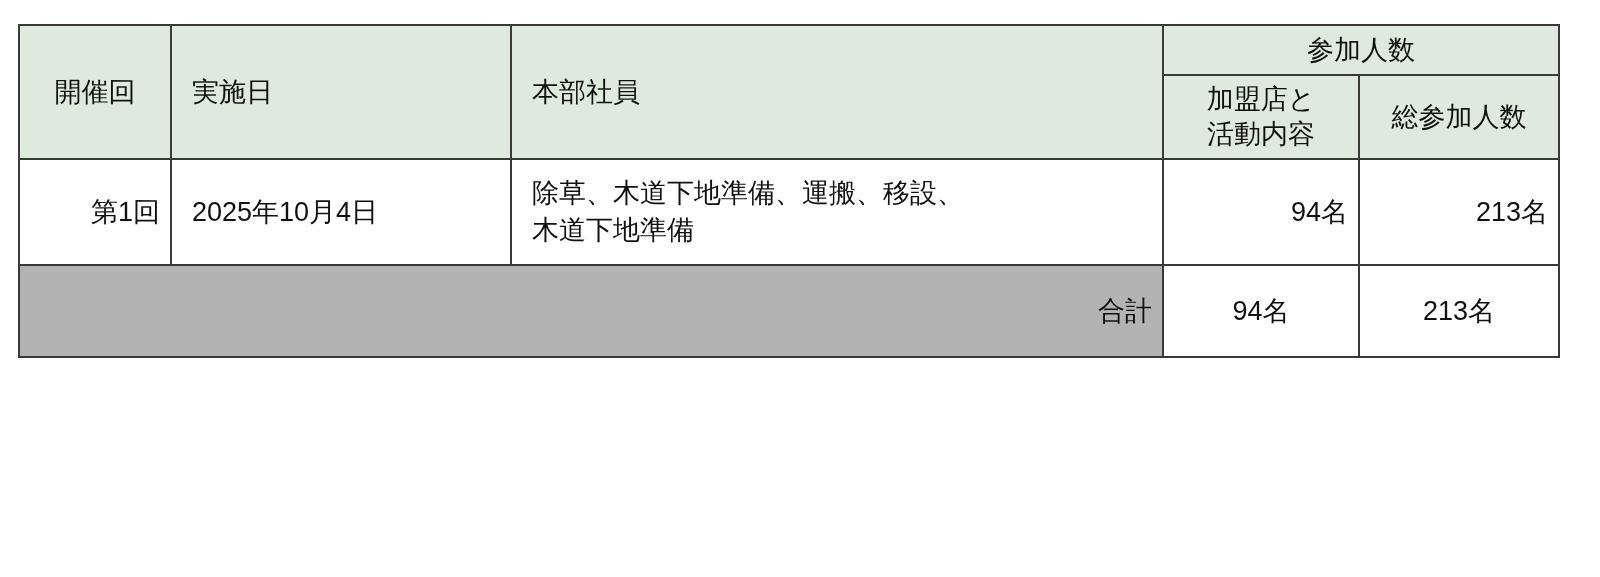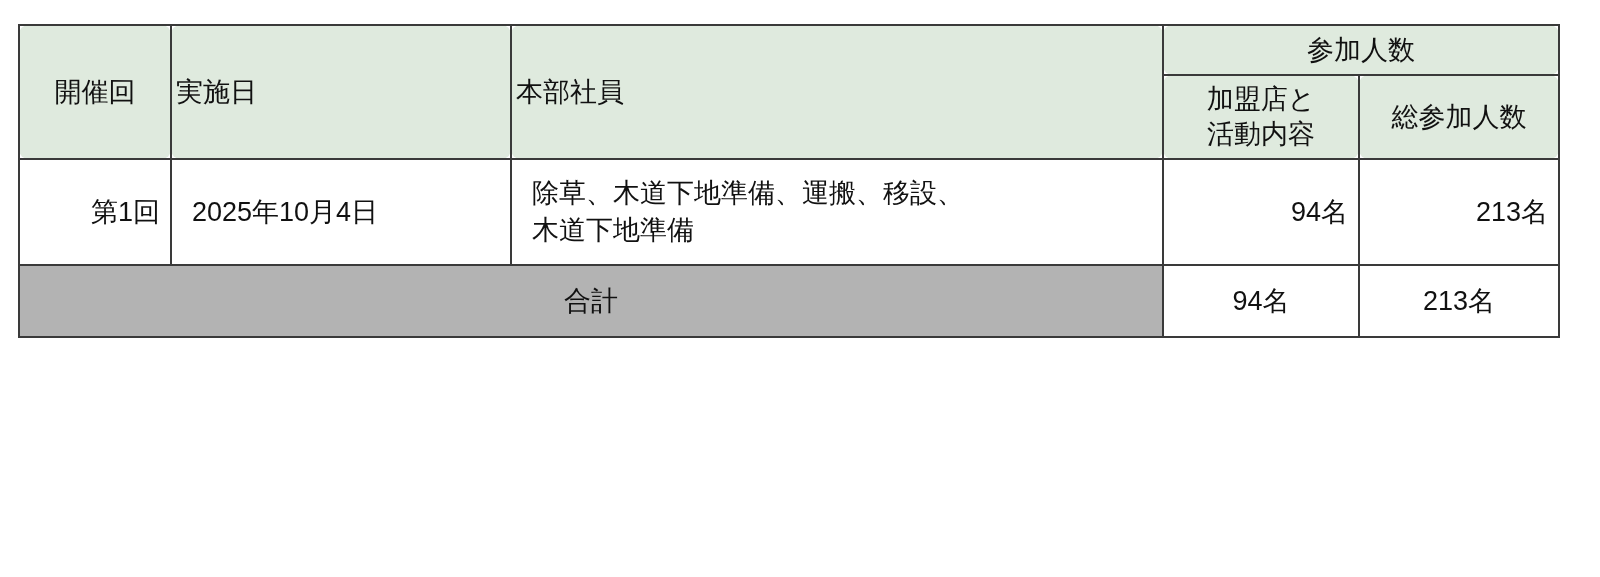--- a/index.html
+++ b/index.html
@@ -42,25 +42,24 @@
     font-weight: normal;
     font-size: 27px;
     color: #111111;
     padding: 6px 10px;
     box-sizing: border-box;
   }
   .head-cell {
     background: #dfeade;
     text-align: center;
     vertical-align: middle;
-    border-radius: 9px;
   }
   .head-cell.left {
     text-align: left;
-    padding-left: 4px;
+    padding-left: 20px;
     font-family: Liberation Serif, serif;
   }
   .col-kai   { width: 152px; }
   .col-date  { width: 340px; }
   .col-act   { width: 652px; }
   .col-mem   { width: 196px; }
   .col-total { width: 200px; }
 
   .body-cell {
     background: #ffffff;
@@ -68,23 +67,23 @@
     vertical-align: middle;
     height: 106px;
   }
   .body-cell.left {
     text-align: left;
     padding-left: 20px;
     line-height: 1.38;
   }
   .sum-label {
     background: #b3b3b3;
-    text-align: center;
+    text-align: right;
     vertical-align: middle;
-    height: 72px;
+    height: 92px;
   }
   .sum-value {
     background: #ffffff;
     text-align: center;
     vertical-align: middle;
   }
   .note {
     margin: 22px 0 0 10px;
     font-size: 23px;
     line-height: 1.4;

